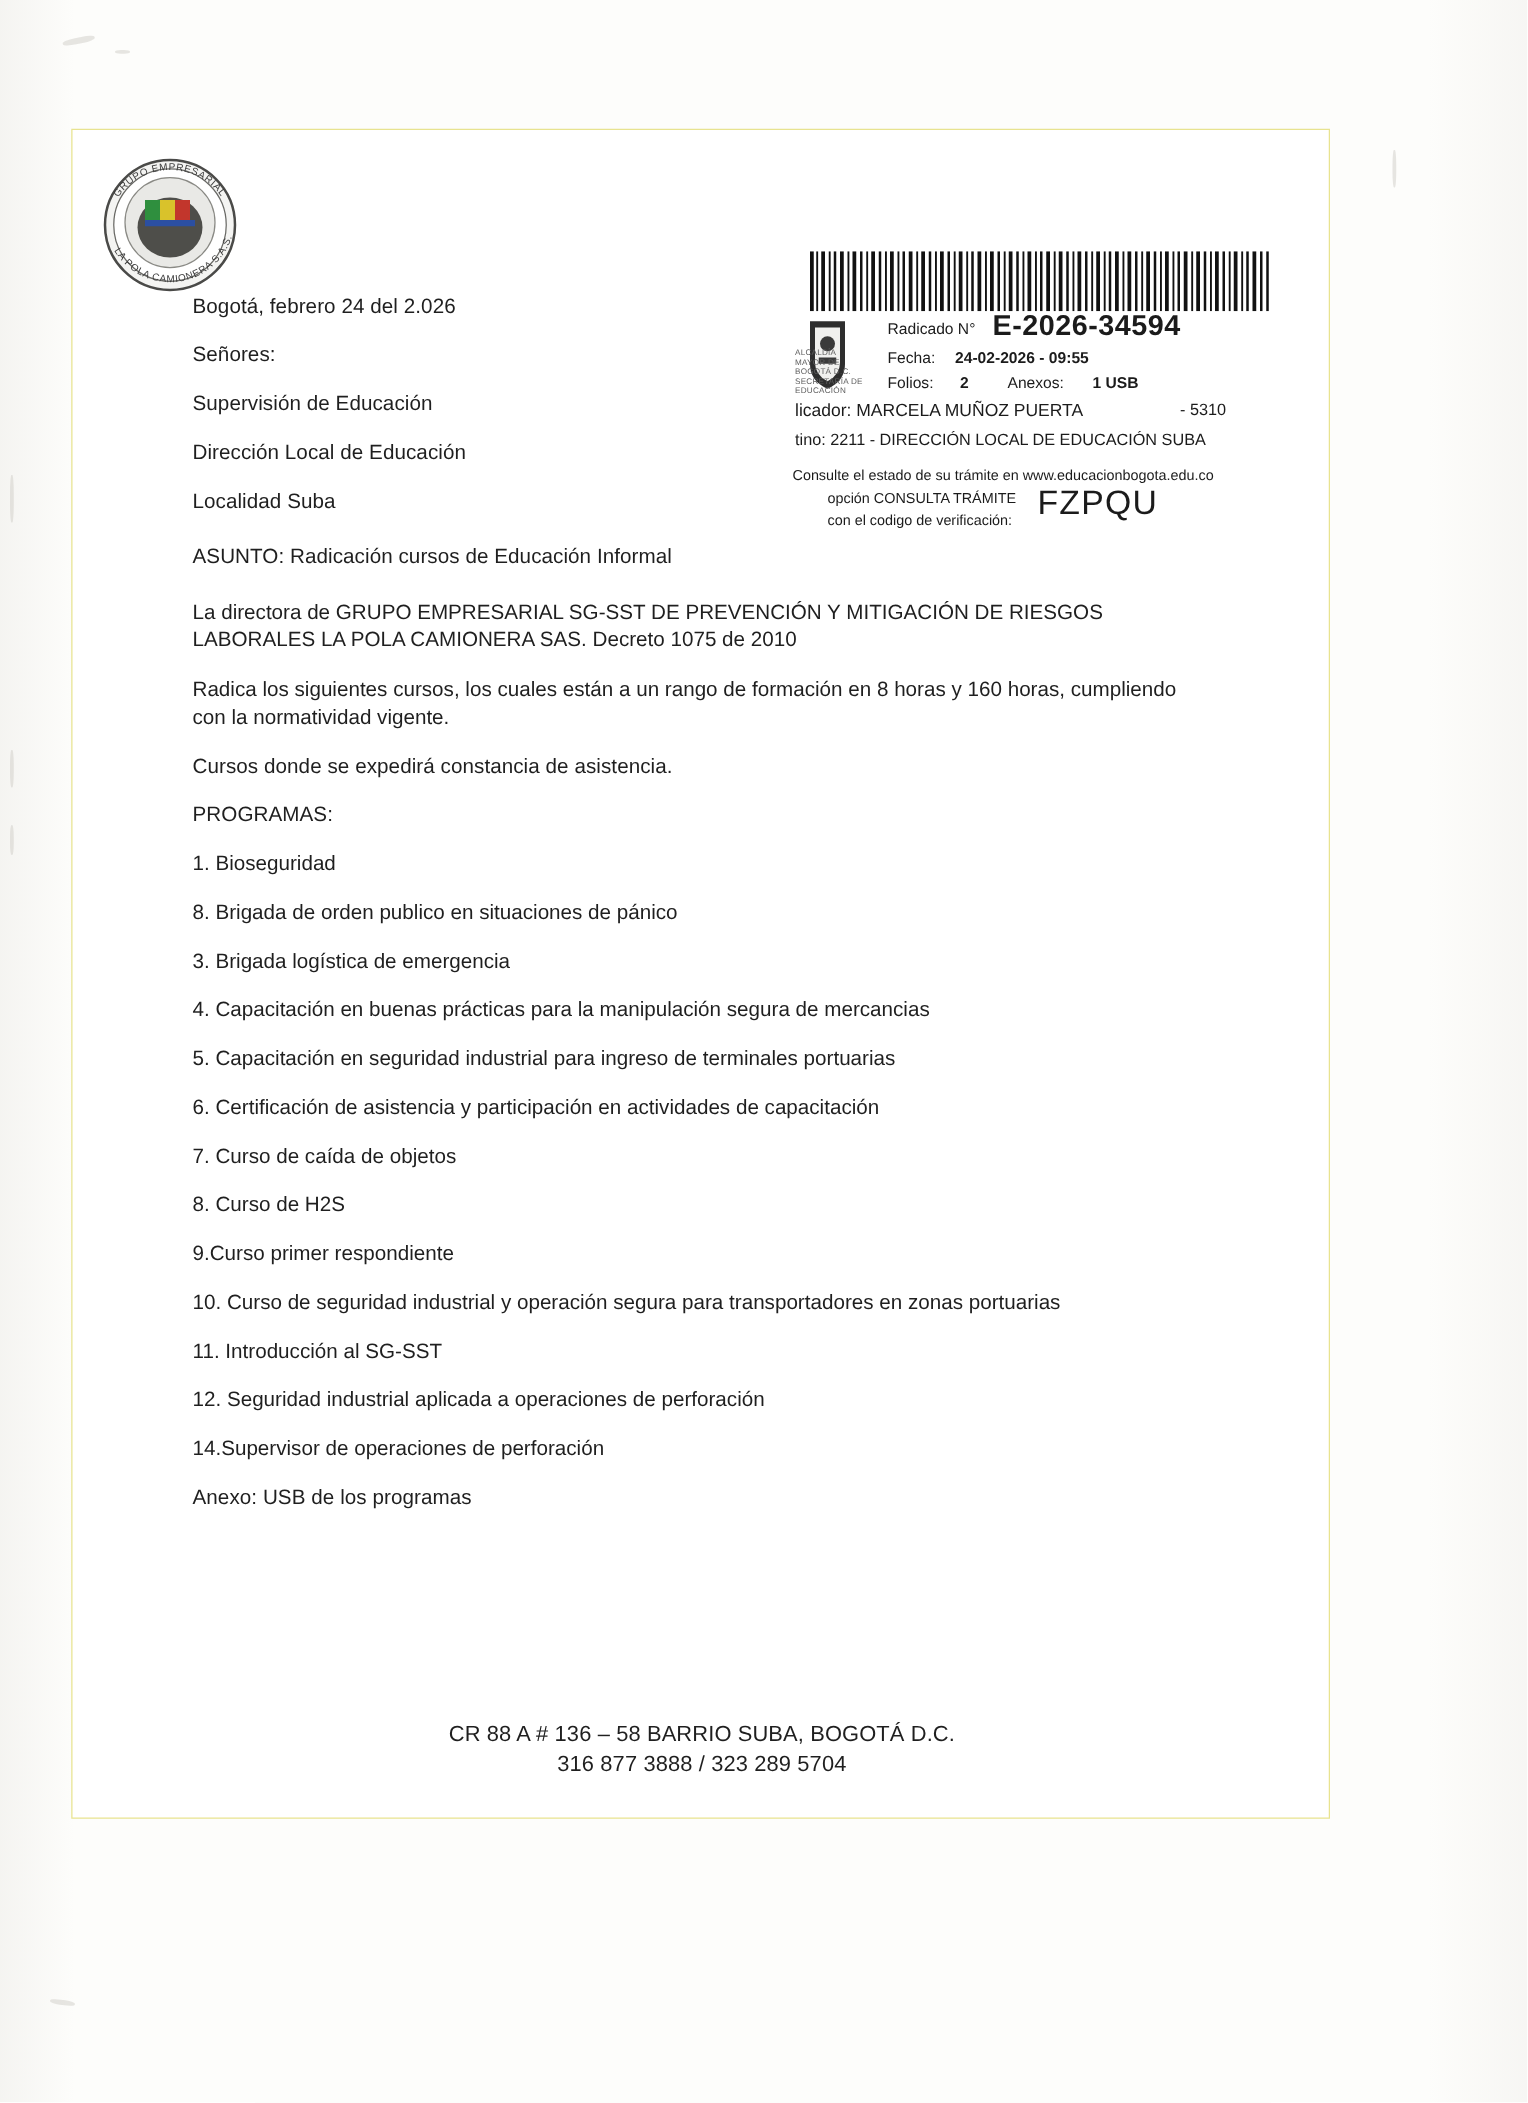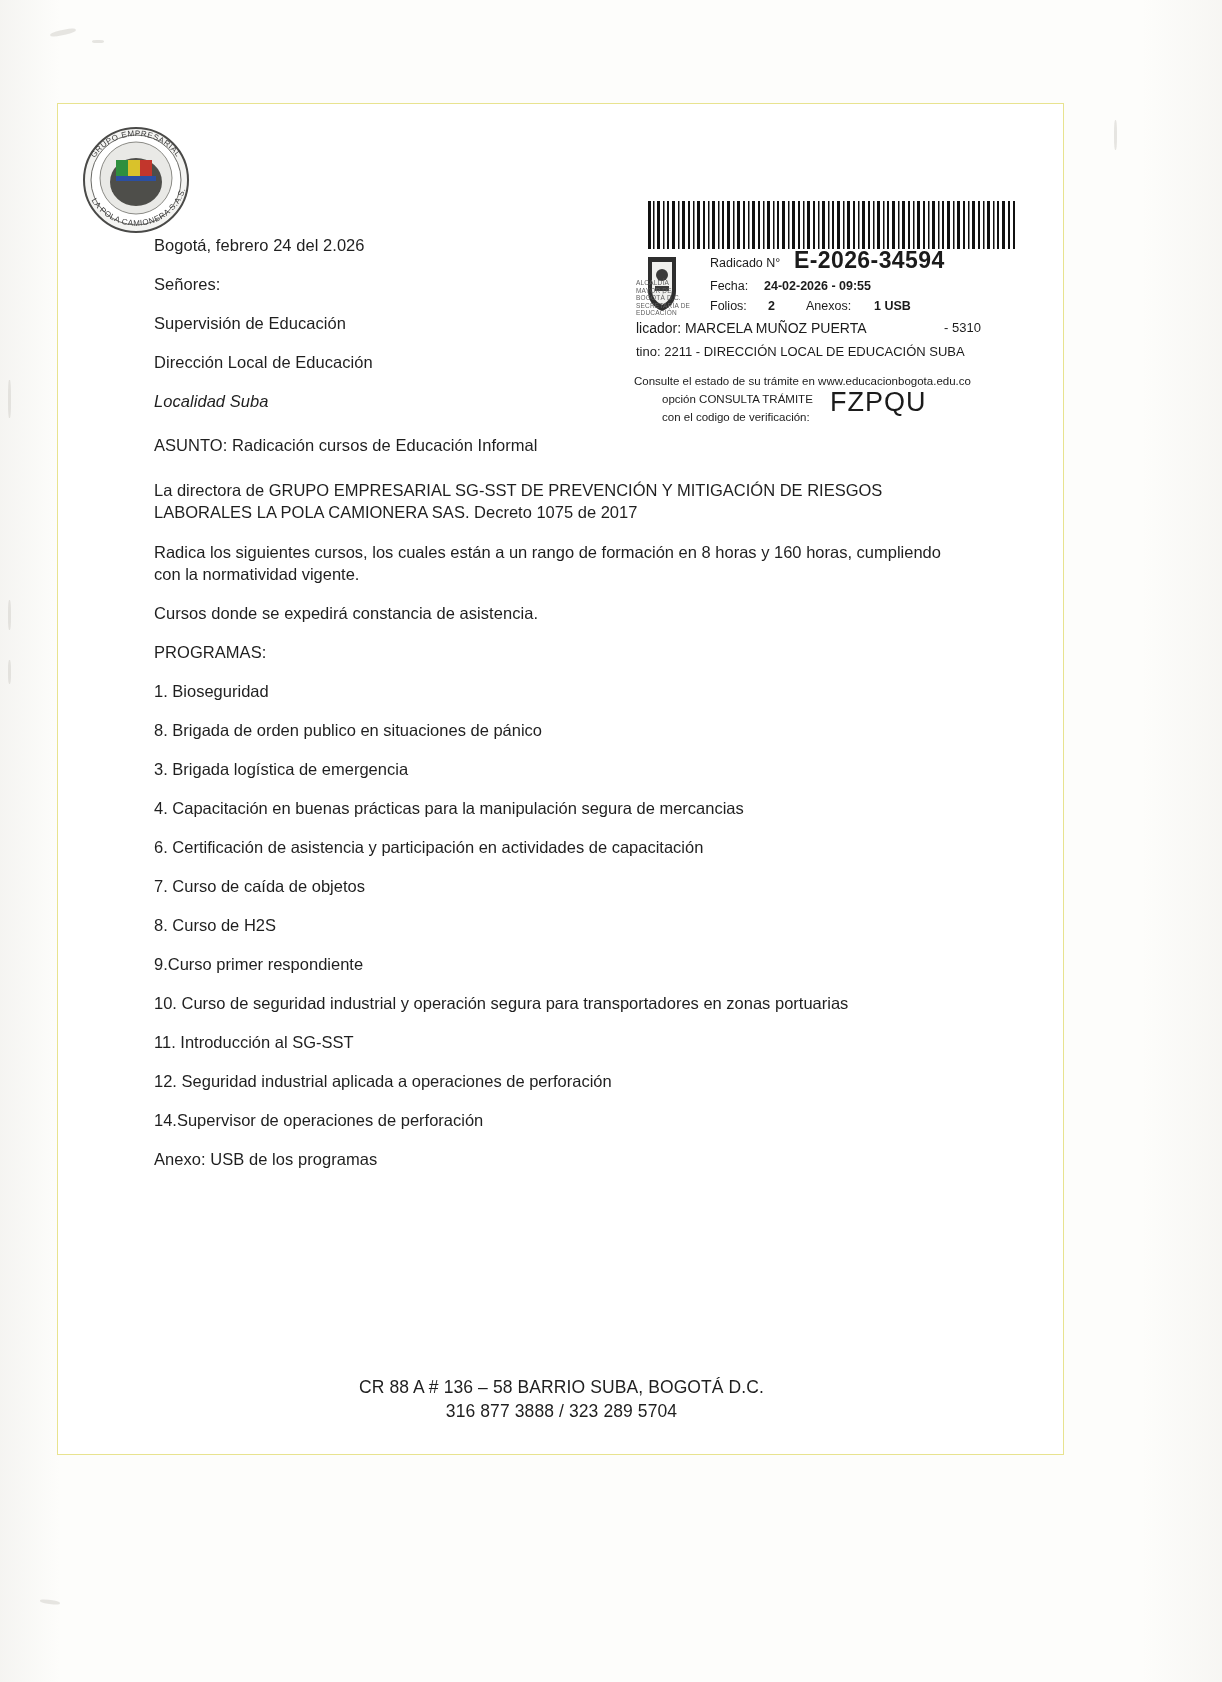--- a/index.html
+++ b/index.html
@@ -145,21 +145,21 @@
     line-height: 20px;
     margin: 0 0 19px 0;
     letter-spacing: .05px;
   }
   .para {
     font-size: 16.5px;
     line-height: 22px;
     margin: 0 0 18px 0;
     width: 790px;
   }
-  .addr-gap { margin-bottom: 24px; font-style: italic; }
+  .addr-gap { margin-bottom: 24px; }
   .asunto { margin-top: 17px; margin-bottom: 24px; }
   .list-item {
     font-size: 16.5px;
     line-height: 20px;
     margin: 0 0 19px 0;
   }
   .item-wide { width: 790px; }
   
   .footer {
     position: absolute;
@@ -334,30 +334,31 @@
 
       <div class="body-block">
         <p class="line">Bogotá, febrero 24 del 2.026</p>
         <p class="line">Señores:</p>
         <p class="line">Supervisión de Educación</p>
         <p class="line">Dirección Local de Educación</p>
         <p class="line addr-gap">Localidad Suba</p>
 
         <p class="line asunto">ASUNTO: Radicación cursos de Educación Informal</p>
 
-        <p class="para">La directora de GRUPO EMPRESARIAL SG-SST DE PREVENCIÓN Y MITIGACIÓN DE RIESGOS LABORALES LA POLA CAMIONERA SAS. Decreto 1075 de 2017</p>
+        <p class="para">La directora de GRUPO EMPRESARIAL SG-SST DE PREVENCIÓN Y MITIGACIÓN DE RIESGOS LABORALES LA POLA CAMIONERA SAS. Decreto 1075 de 2010</p>
         <p class="para">Radica los siguientes cursos, los cuales están a un rango de formación en 8 horas y 160 horas, cumpliendo con la normatividad vigente.</p>
         <p class="line">Cursos donde se expedirá constancia de asistencia.</p>
 
         <p class="line">PROGRAMAS:</p>
 
         <p class="list-item">1. Bioseguridad</p>
         <p class="list-item">8. Brigada de orden publico en situaciones de pánico</p>
         <p class="list-item">3. Brigada logística de emergencia</p>
         <p class="list-item item-wide">4. Capacitación en buenas prácticas para la manipulación segura de mercancias</p>
+        <p class="list-item item-wide">5. Capacitación en seguridad industrial para ingreso de terminales portuarias</p>
         <p class="list-item item-wide">6. Certificación de asistencia y participación en actividades de capacitación</p>
         <p class="list-item">7. Curso de caída de objetos</p>
         <p class="list-item">8. Curso de H2S</p>
         <p class="list-item">9.Curso primer respondiente</p>
         <p class="list-item item-wide">10. Curso de seguridad industrial y operación segura para transportadores en zonas portuarias</p>
         <p class="list-item">11. Introducción al SG-SST</p>
         <p class="list-item">12. Seguridad industrial aplicada a operaciones de perforación</p>
         <p class="list-item">14.Supervisor de operaciones de perforación</p>
 
         <p class="line">Anexo: USB de los programas</p>

